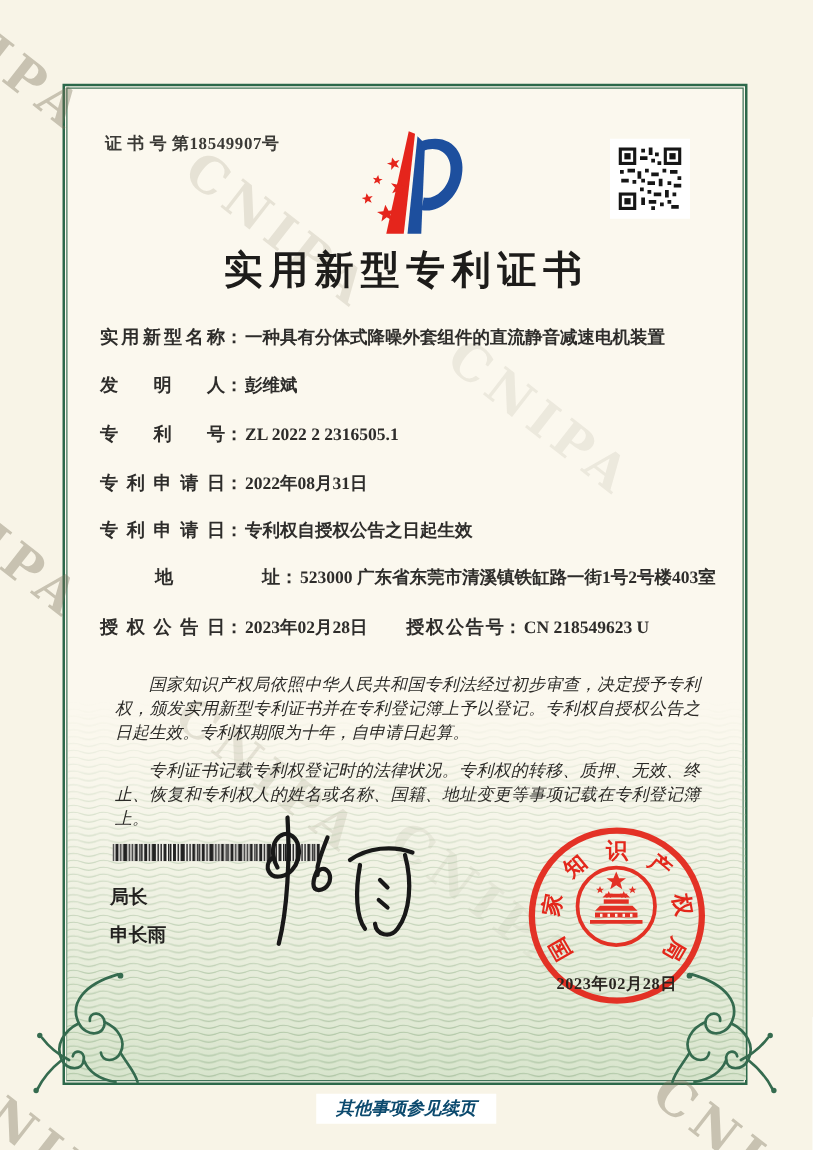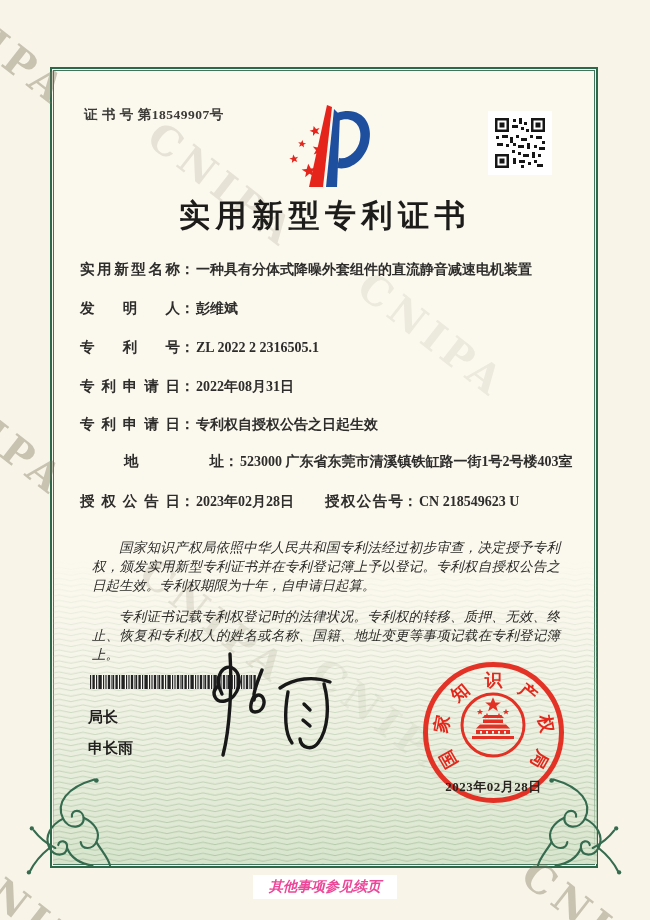--- a/index.html
+++ b/index.html
@@ -54,21 +54,21 @@
   .seal-arc{position:absolute;inset:0;}
   .seal-arc span{position:absolute;left:50%;top:50%;font-size:17.5px;font-weight:700;
                  color:#e3271b;transform:translate(-50%,-50%) rotate(var(--a)) translateY(-53px);}
   .seal-emblem{position:absolute;left:33px;top:26px;opacity:.95;}
   .seal-date{position:absolute;left:0;top:116px;width:100%;text-align:center;font-size:13px;
              font-weight:700;color:#292420;letter-spacing:.5px;}
   .page-no{position:absolute;left:0;top:838px;width:100%;text-align:center;font-size:12.5px;
            font-weight:600;letter-spacing:1px;color:#23221f;}
   .continuation{position:absolute;left:50%;top:875px;transform:translateX(-50%);
                 background:#ffffff;padding:3px 16px;font-size:14px;font-style:italic;
-                font-weight:600;color:#ec4899;white-space:nowrap;z-index:3;}
+                font-weight:600;color:#0c4a6e;white-space:nowrap;z-index:3;}
   .ornament{position:absolute;z-index:5;}
   .ornament.right{transform:scaleX(-1);}
 </style>
 </head>
 <body>
 
 <div class="page">
 
   <span class="wm wm-strong" style="left:-60px;top:-30px;">CNIPA</span>
   <span class="wm wm-soft" style="left:168px;top:112px;">CNIPA</span>

